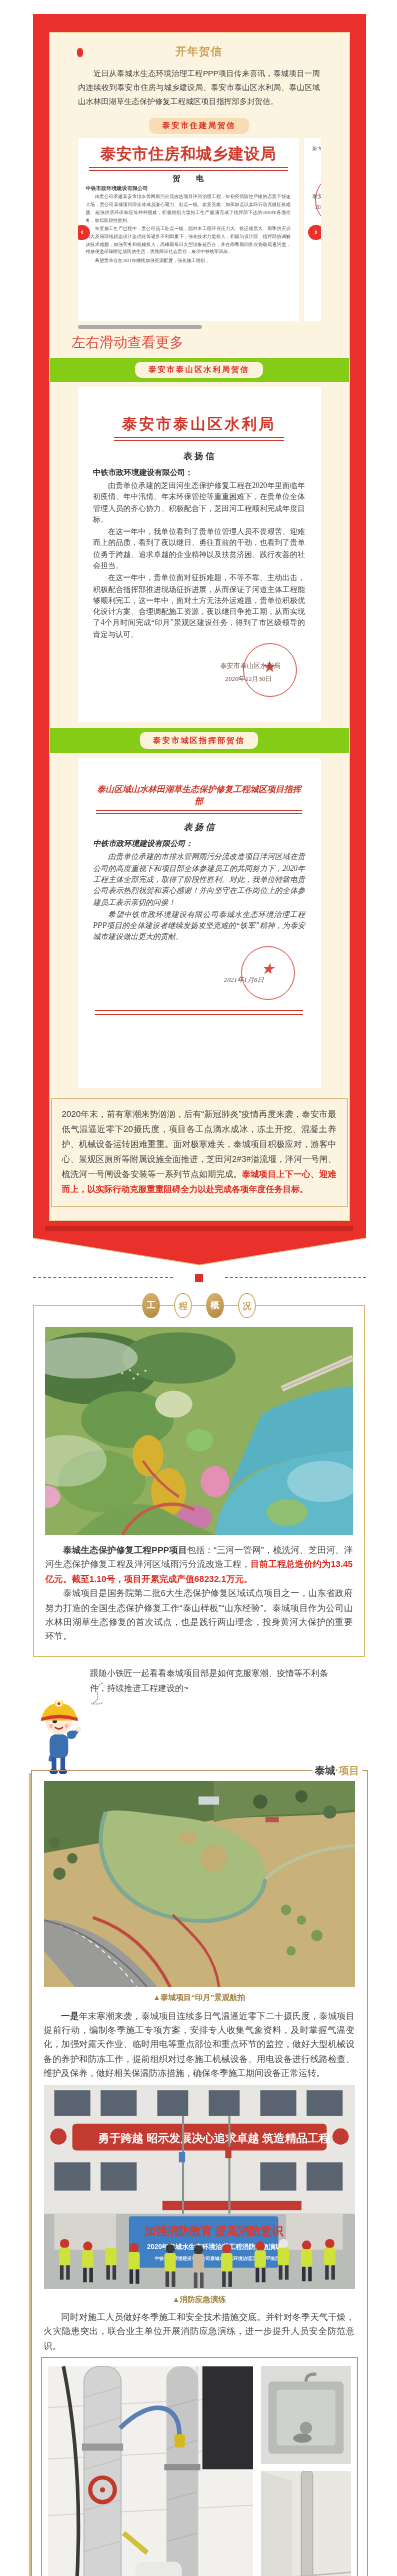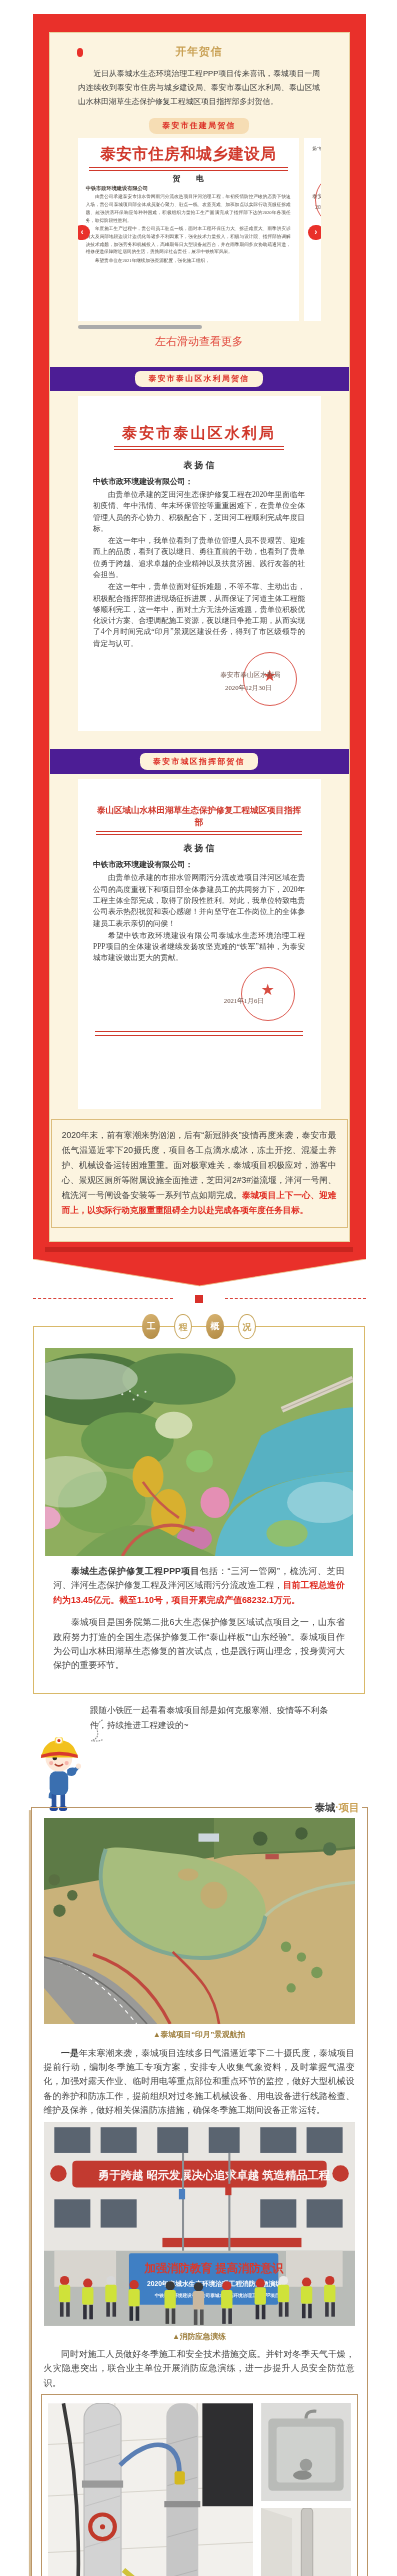--- a/index.html
+++ b/index.html
@@ -5,21 +5,21 @@
   html,body{margin:0;padding:0;background:#ffffff;}
   body{width:398px;font-family:"Liberation Sans",sans-serif;color:#3f3f3f;}
 
   
   .card{width:333px;margin:14.4px auto 0;background:#e9302a;padding:17.5px 0 6.2px;}
   .panel{width:299px;margin:0 auto;background:#fcf4e0;border:0.5px solid #e8d3a2;padding:12.4px 0 13.4px;position:relative;}
   .card-title{color:#c9a155;font-size:10.8px;font-weight:bold;text-align:center;letter-spacing:1px;}
   .red-dot{position:absolute;left:27px;top:15.5px;width:6.7px;height:8.2px;background:#e9302a;border-radius:50%;}
   .intro{width:242px;margin:8.2px auto 0;font-size:7.7px;line-height:14px;text-align:justify;text-indent:2em;color:#404040;}
   .tab-badge{margin:8.2px auto 0;width:fit-content;background:#f6ddb4;color:#dc2f26;font-weight:bold;font-size:7.7px;letter-spacing:1.5px;padding:3.1px 13.4px;border-radius:5.2px 5.2px 7.2px 7.2px;}
-  .band{background:#4c1d95;margin-top:18px;padding:4.1px 0;}
+  .band{background:#84cc16;margin-top:6px;padding:4.1px 0;}
   .band .tab-badge{margin:0 auto;background:#fdf2da;}
 
   
   .carousel{width:243px;margin:4.1px auto 0;position:relative;height:183px;overflow:hidden;}
   .pages{display:flex;gap:5.2px;}
   .letter-page{background:#ffffff;flex:0 0 205px;height:171px;padding:6.2px 8.2px;font-family:"Liberation Serif",serif;}
   .arrow{position:absolute;top:87px;width:15.5px;height:15.5px;border-radius:50%;background:#e9302a;color:#fff;
          font-size:8.2px;line-height:15.5px;text-align:center;font-weight:bold;}
   .arrow.left{left:-3.1px;} .arrow.right{right:-3.1px;}
   .lh1{color:#d0392c;font-weight:bold;text-align:center;font-family:"Liberation Serif",serif;}
@@ -45,21 +45,21 @@
   .divider{width:333px;margin:8.2px auto 0;display:flex;align-items:center;}
   .divider .dash{flex:1;border-top:1px dashed #d8443c;}
   .divider .sq{width:8.2px;height:8.2px;background:#d8302a;margin:0 21.6px;}
 
   
   .ovals{display:flex;justify-content:center;gap:14.4px;position:relative;z-index:2;margin-top:11.3px;}
   .oval{width:17.5px;height:25px;border-radius:50%;text-align:center;line-height:25px;font-size:8.8px;font-weight:bold;}
   .oval.fill{background:linear-gradient(160deg,#d8b472,#b18a44);color:#fff;}
   .oval.line{background:#fff;border:0.5px solid #c9a860;color:#c9a860;box-sizing:border-box;}
   .overview-box{width:332px;margin:-13px auto 0;border:0.5px solid #d9b96a;padding:20.6px 11.3px 12.4px;box-sizing:border-box;}
-  .overview-box .p-body{margin:8px;}
+  .overview-box .p-body{margin:0;}
   .p-body{font-size:8.8px;line-height:14.4px;text-align:justify;text-indent:2em;color:#3f3f3f;}
   .p-body .lead{font-weight:bold;}
   .p-body .red{color:#e02a20;font-weight:bold;}
   .imgbox{display:block;}
 
   
   .mascot-row{width:332px;margin:8.2px auto 0;position:relative;min-height:101px;}
   .mascot-speech{margin-left:57px;width:247px;font-size:8.5px;line-height:15.5px;color:#3f3f3f;}
   .mascot-fig{position:absolute;left:3.1px;top:23px;}
 
@@ -106,21 +106,21 @@
             <div class="seal-org" style="left:3.1px;top:31px;font-size:5.2px;">2020年12月31日</div>
           </div>
         </div>
       </div>
       <div class="arrow left">‹</div>
       <div class="arrow right">›</div>
     </div>
     <div style="width:243px;margin:4.1px auto 0;">
       <div style="width:124px;height:3.6px;background:#ababab;border-radius:2.1px;"></div>
     </div>
-    <div style="text-align:center;color:#e0473c;font-size:11px;margin-top:5.2px;">左右滑动查看更多</div>
+    <div style="text-align:left;color:#e0473c;font-size:14px;margin-top:5.2px;padding-left:22px;">左右滑动查看更多</div>
 
     <div class="band">
       <div class="tab-badge">泰安市泰山区水利局贺信</div>
     </div>
     <div class="big-letter" style="min-height:335px;">
       <div class="lh1" style="font-size:15px;letter-spacing:2.1px;margin-top:14.4px;">泰安市泰山区水利局</div>
       <div class="dline" style="width:170px;margin:3.1px auto;"></div>
       <div class="doc-title" style="font-size:8.8px;margin:9.3px 0 3.1px;">表 扬 信</div>
       <div class="salut">中铁市政环境建设有限公司：</div>
       <p class="body-p">由贵单位承建的芝田河生态保护修复工程在2020年里面临年初疫情、年中汛情、年末环保管控等重重困难下，在贵单位全体管理人员的齐心协力、积极配合下，芝田河工程顺利完成年度目标。</p>
@@ -131,21 +131,21 @@
             <div class="star">★</div>
           </div>
         <div class="seal-org" style="right:21.6px;top:18.5px;font-size:6.7px;white-space:nowrap;">泰安市泰山区水利局</div>
         <div class="seal-org" style="right:30px;top:32px;font-size:6.7px;white-space:nowrap;">2020年12月30日</div>
       </div>
     </div>
 
     <div class="band">
       <div class="tab-badge">泰安市城区指挥部贺信</div>
     </div>
-    <div class="big-letter" style="min-height:330px;">
+    <div class="big-letter" style="min-height:330px;font-style:italic;">
       <div class="lh1" style="font-size:8.5px;margin-top:12.4px;">泰山区域山水林田湖草生态保护修复工程城区项目指挥部</div>
       <div class="dline"></div>
       <div class="doc-title" style="font-size:8.8px;margin:8.2px 0 3.1px;">表 扬 信</div>
       <div class="salut">中铁市政环境建设有限公司：</div>
       <p class="body-p">由贵单位承建的市排水管网雨污分流改造项目泮河区域在贵公司的高度重视下和项目部全体参建员工的共同努力下，2020年工程主体全部完成，取得了阶段性胜利。对此，我单位特致电贵公司表示热烈祝贺和衷心感谢！并向坚守在工作岗位上的全体参建员工表示亲切的问侯！</p>
       <p class="body-p">希望中铁市政环境建设有限公司泰城水生态环境治理工程PPP项目的全体建设者继续发扬攻坚克难的“铁军”精神，为泰安城市建设做出更大的贡献。</p>
       <div class="seal-wrap" style="width:134px;margin-left:auto;margin-right:3.1px;">
         <div class="seal" style="right:7.2px;top:0;">
             <div class="star">★</div>
           </div>

